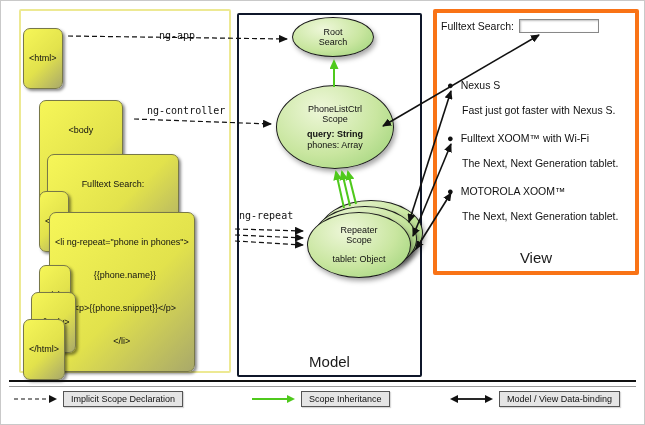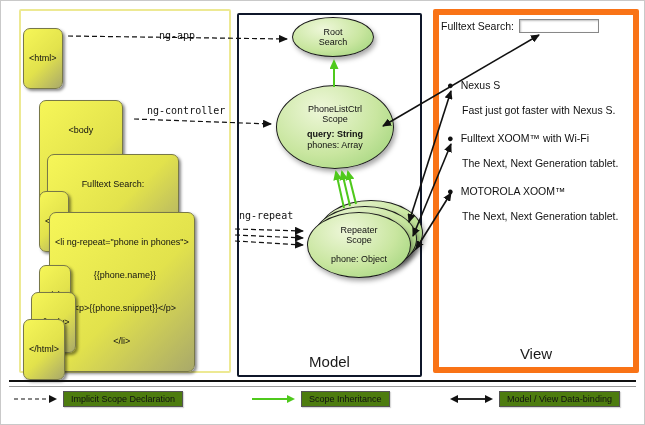--- a/index.html
+++ b/index.html
@@ -2,21 +2,21 @@
 <html><head>
 <meta charset="utf-8">
 <style>
   html,body{margin:0;padding:0;background:#fff;font-family:"Liberation Sans",sans-serif;}
   .canvas{position:relative;width:645px;height:425px;background:#fff;border:1px solid #c9c9c9;box-sizing:border-box;overflow:hidden;}
 
   
   .panel{position:absolute;background:#fff;border-radius:2px;box-sizing:border-box;}
   .panel-template{left:18px;top:8px;width:212px;height:364px;border:2px solid #ede993;}
   .panel-model{left:236px;top:12px;width:185px;height:364px;border:2px solid #0f172a;}
-  .panel-view{left:432px;top:8px;width:206px;height:364px;border:6px solid #f97316;padding-left:28px;}
+  .panel-view{left:432px;top:8px;width:206px;height:266px;border:4px solid #f97316;padding-left:28px;}
   .panel-label{position:absolute;bottom:5px;left:0;width:100%;text-align:center;font-size:15px;color:#1a1a1a;}
 
   
   .code-box{position:absolute;z-index:2;padding:2px 5px;border:1px solid #787848;border-radius:7px;
     background:linear-gradient(135deg,#f6f658 0%,#e2e24c 55%,#a9a96a 100%);
     box-shadow:2px 2px 3px rgba(0,0,0,0.45);
     font-family:Liberation Sans, sans-serif;font-size:9px;line-height:11px;color:#111;white-space:pre;text-align:center;}
   .code-line.indent1{padding-left:6px;}
   .code-line.bold{font-weight:bold;}
   .bx-html-open{left:22px;top:27px;}
@@ -65,21 +65,21 @@
   .dashed-line{stroke:#111;stroke-width:1.2;stroke-dasharray:5 3;fill:none;}
   .green-line{stroke:#4fc91c;stroke-width:2;fill:none;}
   .bind-line{stroke:#111;stroke-width:1.6;fill:none;}
 
   
   .separator{position:absolute;left:8px;right:8px;top:379px;height:4px;border-top:2px solid #111;border-bottom:1px solid #999;z-index:2;}
   .legend-group{position:absolute;top:390px;display:flex;align-items:center;gap:4px;z-index:2;}
   .legend-1{left:12px;}
   .legend-2{left:250px;}
   .legend-3{left:448px;}
-  .legend-box{border:1px solid #555;background:#4d7c0f;padding:2px 7px;font-size:9px;color:#111;white-space:nowrap;box-shadow:1px 1px 1px rgba(0,0,0,0.15);}
+  .legend-box{border:1px solid #555;background:#e5e5e5;padding:2px 7px;font-size:9px;color:#111;white-space:nowrap;box-shadow:1px 1px 1px rgba(0,0,0,0.15);}
 </style>
 </head>
 <body>
 
 <div class="canvas">
 
   <div class="panel panel-template">
     <div class="panel-label">Template</div>
   </div>
   <div class="panel panel-model">
@@ -138,21 +138,21 @@
   <div class="scope scope-phonelist">
     <div class="scope-title">PhoneListCtrl Scope</div>
     <div class="scope-prop bold">query: String</div>
     <div class="scope-prop">phones: Array</div>
   </div>
 
   <div class="scope scope-repeater-back"></div>
   <div class="scope scope-repeater-mid"></div>
   <div class="scope scope-repeater-front">
     <div class="scope-title">Repeater Scope</div>
-    <div class="scope-prop">phone: Object</div>
+    <div class="scope-prop">tablet: Object</div>
   </div>
 
   <div class="view-search">
     <span class="view-search-label">Fulltext Search:</span>
     <input class="view-input" type="text" value="" style="">
   </div>
 
   <div class="view-list">
     <div class="view-item">
       <div class="view-item-title">

